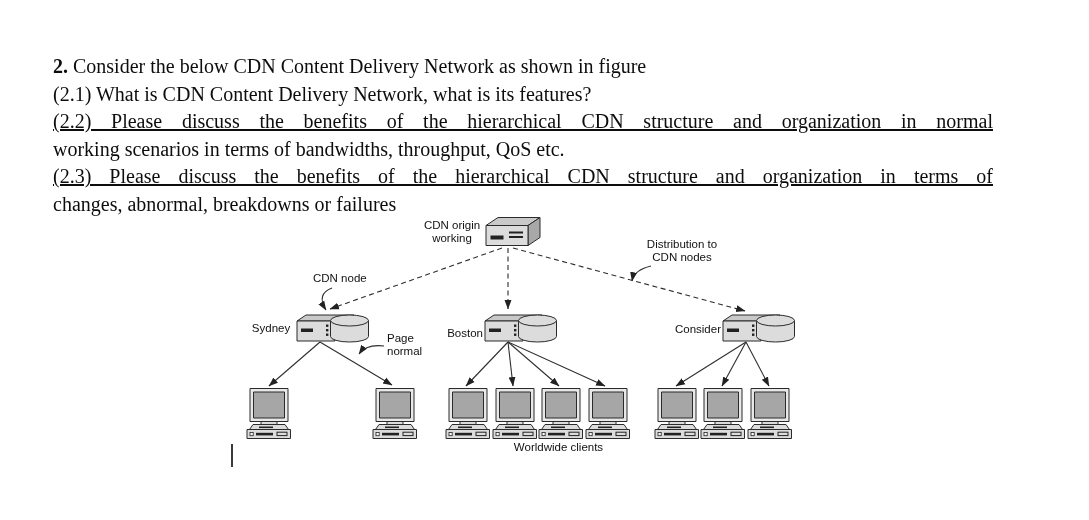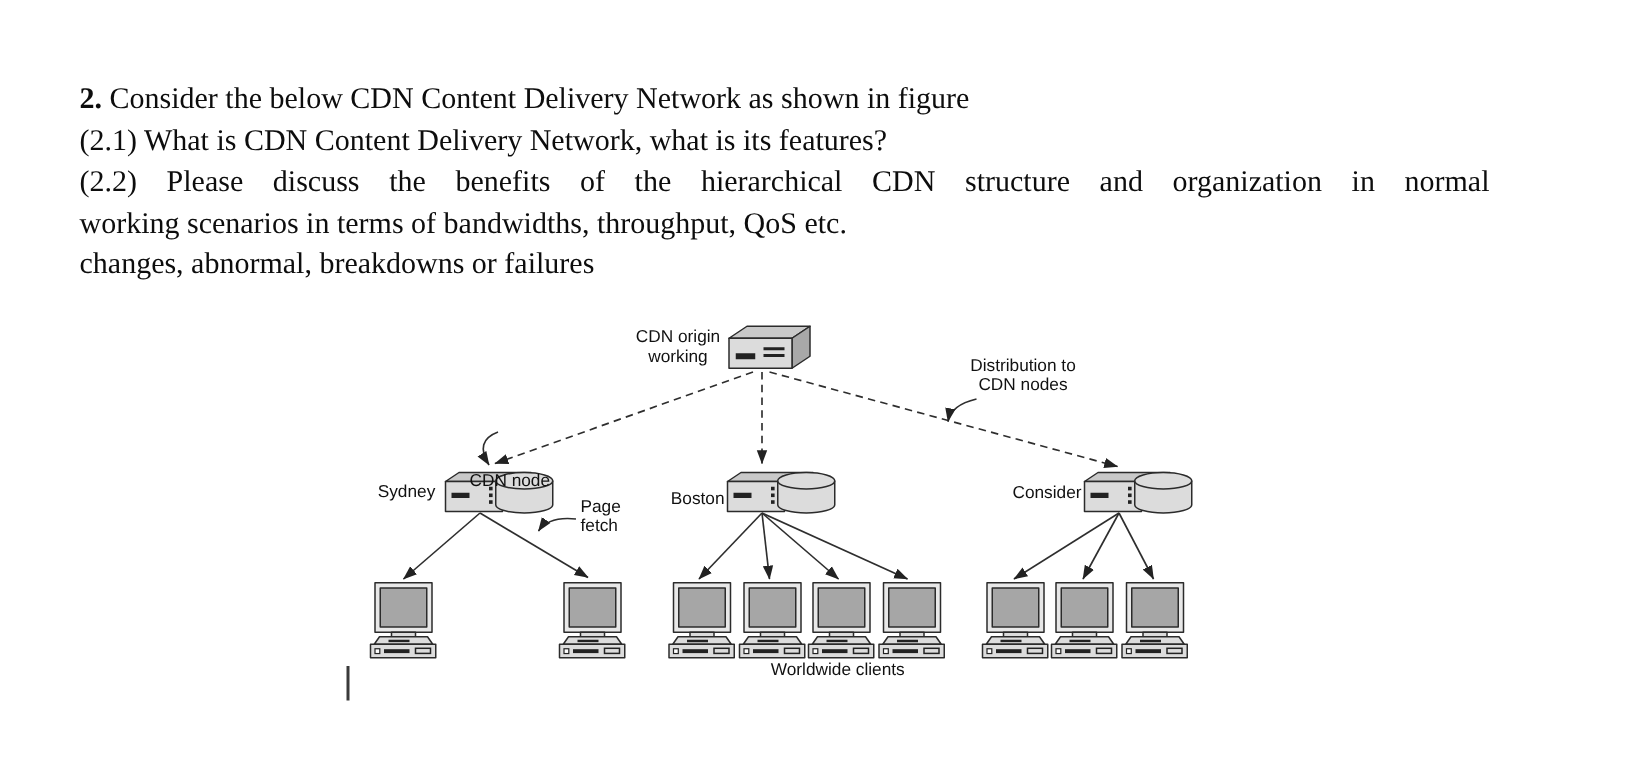--- a/index.html
+++ b/index.html
@@ -15,32 +15,32 @@
     overflow:hidden;font-family:"Liberation Serif",serif;
   }
   
   .doc{
     position:absolute;left:53px;top:17px;width:940px;
     font-family:"Liberation Serif",serif;font-size:20px;line-height:27.6px;
     color:#0d0d0d;
     margin-top:36px;
   }
   .doc .line{white-space:normal;}
-  .doc .line.just{text-align:justify;text-align-last:justify;}
+  .doc .line.just{text-align:justify;text-align-last:justify;text-decoration:underline;}
   .doc b{font-weight:700;}
   
   .figure{position:absolute;left:0;top:0;width:908px;height:520px;}
   .figure svg{position:absolute;left:0;top:0;}
   .flabel{
     position:absolute;font-family:"Liberation Sans",sans-serif;
     font-size:11.5px;line-height:13px;color:#111;
   }
   #lbl-origin{left:419px;top:219px;width:66px;text-align:center;}
   #lbl-dist{left:636px;top:238px;width:92px;text-align:center;}
-  #lbl-cdn-node{left:313px;top:272px;margin-top:43px;}
+  #lbl-cdn-node{left:313px;top:272px;}
   #lbl-sydney{left:248px;top:322px;width:46px;text-align:center;}
   #lbl-boston{left:438px;top:327px;width:45px;text-align:right;}
   #lbl-amsterdam{left:654px;top:323px;width:67px;text-align:right;}
   #lbl-pagefetch{left:387px;top:332px;}
   #lbl-worldwide{left:488px;top:441px;width:141px;text-align:center;}
   
   .ol{stroke:var(--outline);stroke-width:1;stroke-linejoin:round;}
   .ln{stroke:#2e2e2e;stroke-width:1.1;fill:none;}
   .dash{stroke-dasharray:5 3.5;}
   .fl{fill:var(--fill-light);}
@@ -55,20 +55,21 @@
   }
 </style>
 </head>
 <body>
 
 <div class="doc">
   <div class="line"><b>2.</b><span> Consider the below CDN Content Delivery Network as shown in figure</span></div>
   <div class="line"><span>(2.1) What is CDN Content Delivery Network, what is its features?</span></div>
   <div class="line just"><span>(2.2) Please discuss the benefits of the hierarchical CDN structure and organization in normal</span></div>
   <div class="line"><span>working scenarios in terms of bandwidths, throughput, QoS etc.</span></div>
+  <div class="line just"><span>(2.3) Please discuss the benefits of the hierarchical CDN structure and organization in terms of</span></div>
   <div class="line"><span>changes, abnormal, breakdowns or failures</span></div>
 </div>
 
 <div class="figure">
   <svg width="1089" height="520" viewBox="0 0 1089 520">
     <defs>
       <marker id="arr" viewBox="0 0 10 10" refX="9.5" refY="5" markerWidth="8.5" markerHeight="8.5" orient="auto-start-reverse">
         <path d="M0,1.3 L10,5 L0,8.7 z" fill="#222"></path>
       </marker>
       <symbol id="sym-origin" viewBox="0 0 56 31">
@@ -159,18 +160,18 @@
   <div class="flabel" id="lbl-dist">
     <div>Distribution to</div>
     <div>CDN nodes</div>
   </div>
   <div class="flabel" id="lbl-cdn-node">CDN node</div>
   <div class="flabel" id="lbl-sydney">Sydney</div>
   <div class="flabel" id="lbl-boston">Boston</div>
   <div class="flabel" id="lbl-amsterdam">Consider</div>
   <div class="flabel" id="lbl-pagefetch">
     <div>Page</div>
-    <div>fetch</div>
+    <div>normal</div>
   </div>
   <div class="flabel" id="lbl-worldwide">Worldwide clients</div>
 </div>
 
 <div class="caret"></div>
 
 </body></html>

